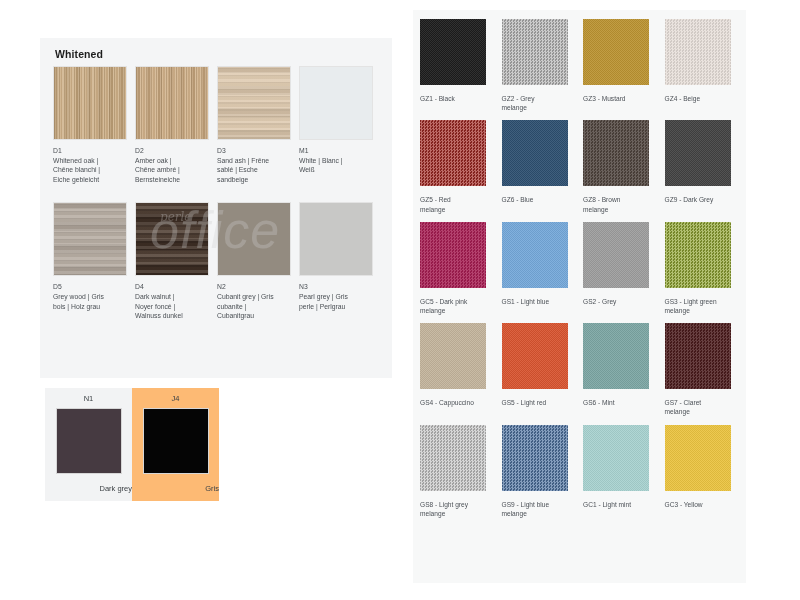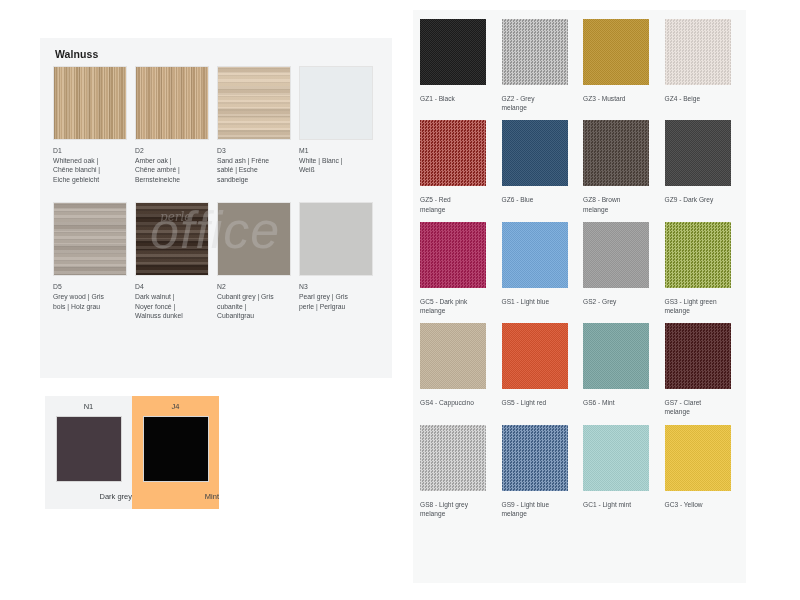--- a/index.html
+++ b/index.html
@@ -105,21 +105,21 @@
     font-family: "DejaVu Serif", serif;
     font-style: italic;
     font-size: 12px;
     color: #d8d8d8;
   }
 
   
   #nj-section {
     position: absolute;
     left: 45px;
-    top: 396px;
+    top: 388px;
     width: 175px;
     height: 113px;
     display: flex;
   }
   .nj-card {
     width: 87px;
     height: 113px;
     position: relative;
     box-sizing: border-box;
   }
@@ -244,21 +244,21 @@
       repeating-conic-gradient(rgba(255,255,255,0.09) 0% 25%, rgba(0,0,0,0.06) 0% 50%);
     background-size: 2px 2px;
   }
 </style>
 </head>
 <body>
 
 <div id="root">
 
   <div id="melamine-panel">
-    <div id="melamine-heading">Walnuss</div>
+    <div id="melamine-heading">Whitened</div>
     <div class="mel-grid" id="mel-grid">
         <div class="mel-cell">
           <div class="mel-sw tex-wood-v" style="background-color: rgb(201, 169, 126);"></div>
           <div style="margin-top: 6px;">
             <div class="mel-code">D1</div>
             <div class="mel-lab" style="margin-top: 0px;">Whitened oak |
 Chêne blanchi |
 Eiche gebleicht</div>
           </div>
         </div>
@@ -332,21 +332,21 @@
 
   <div id="nj-section">
       <div class="nj-card first">
         <div class="nj-code">N1</div>
         <div class="nj-sw" style="background-color: rgb(70, 58, 65);"></div>
         <div class="nj-name">Dark grey</div>
       </div>
       <div class="nj-card second">
         <div class="nj-code">J4</div>
         <div class="nj-sw" style="background-color: rgb(5, 5, 5);"></div>
-        <div class="nj-name">Mint</div>
+        <div class="nj-name">Gris</div>
       </div>
     </div>
 
   <div id="fabric-panel">
     <div class="fab-grid" id="fab-grid">
         <div class="fab-cell">
           <div class="fab-sw tex-fabric" style="background-color: rgb(29, 29, 29);"></div>
           <div class="fab-lab">GZ1 - Black</div>
         </div>
         <div class="fab-cell">

